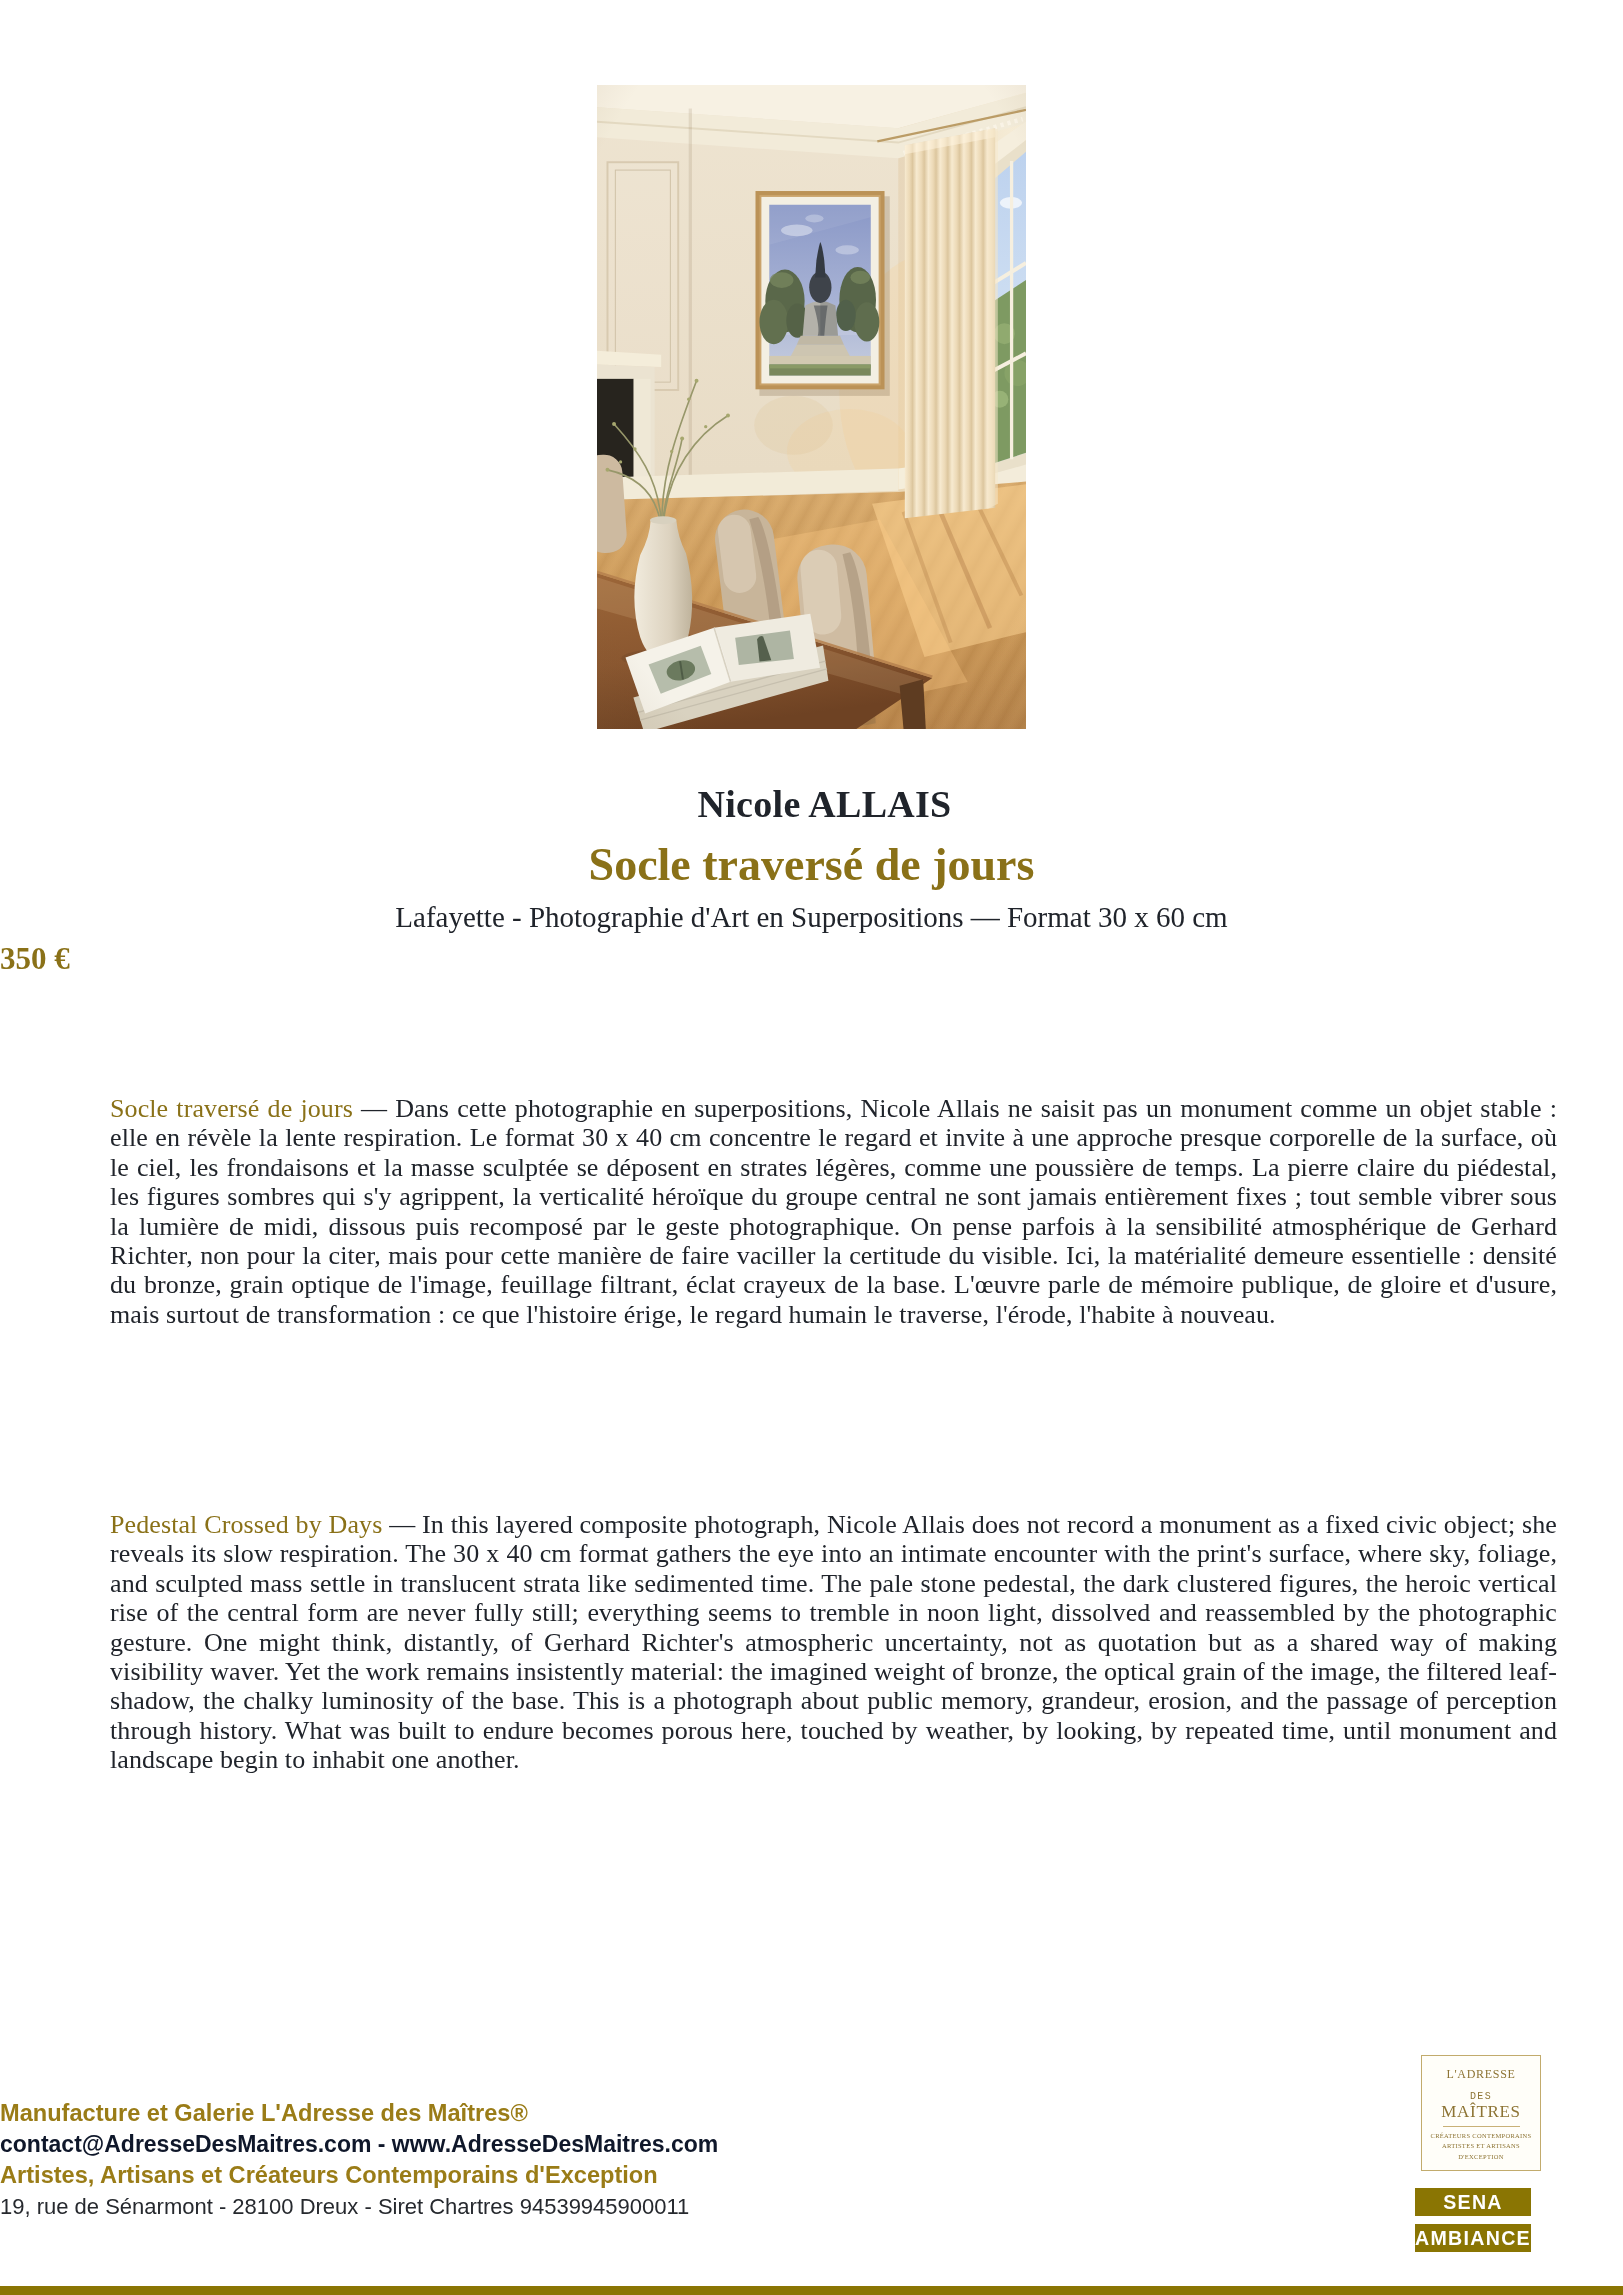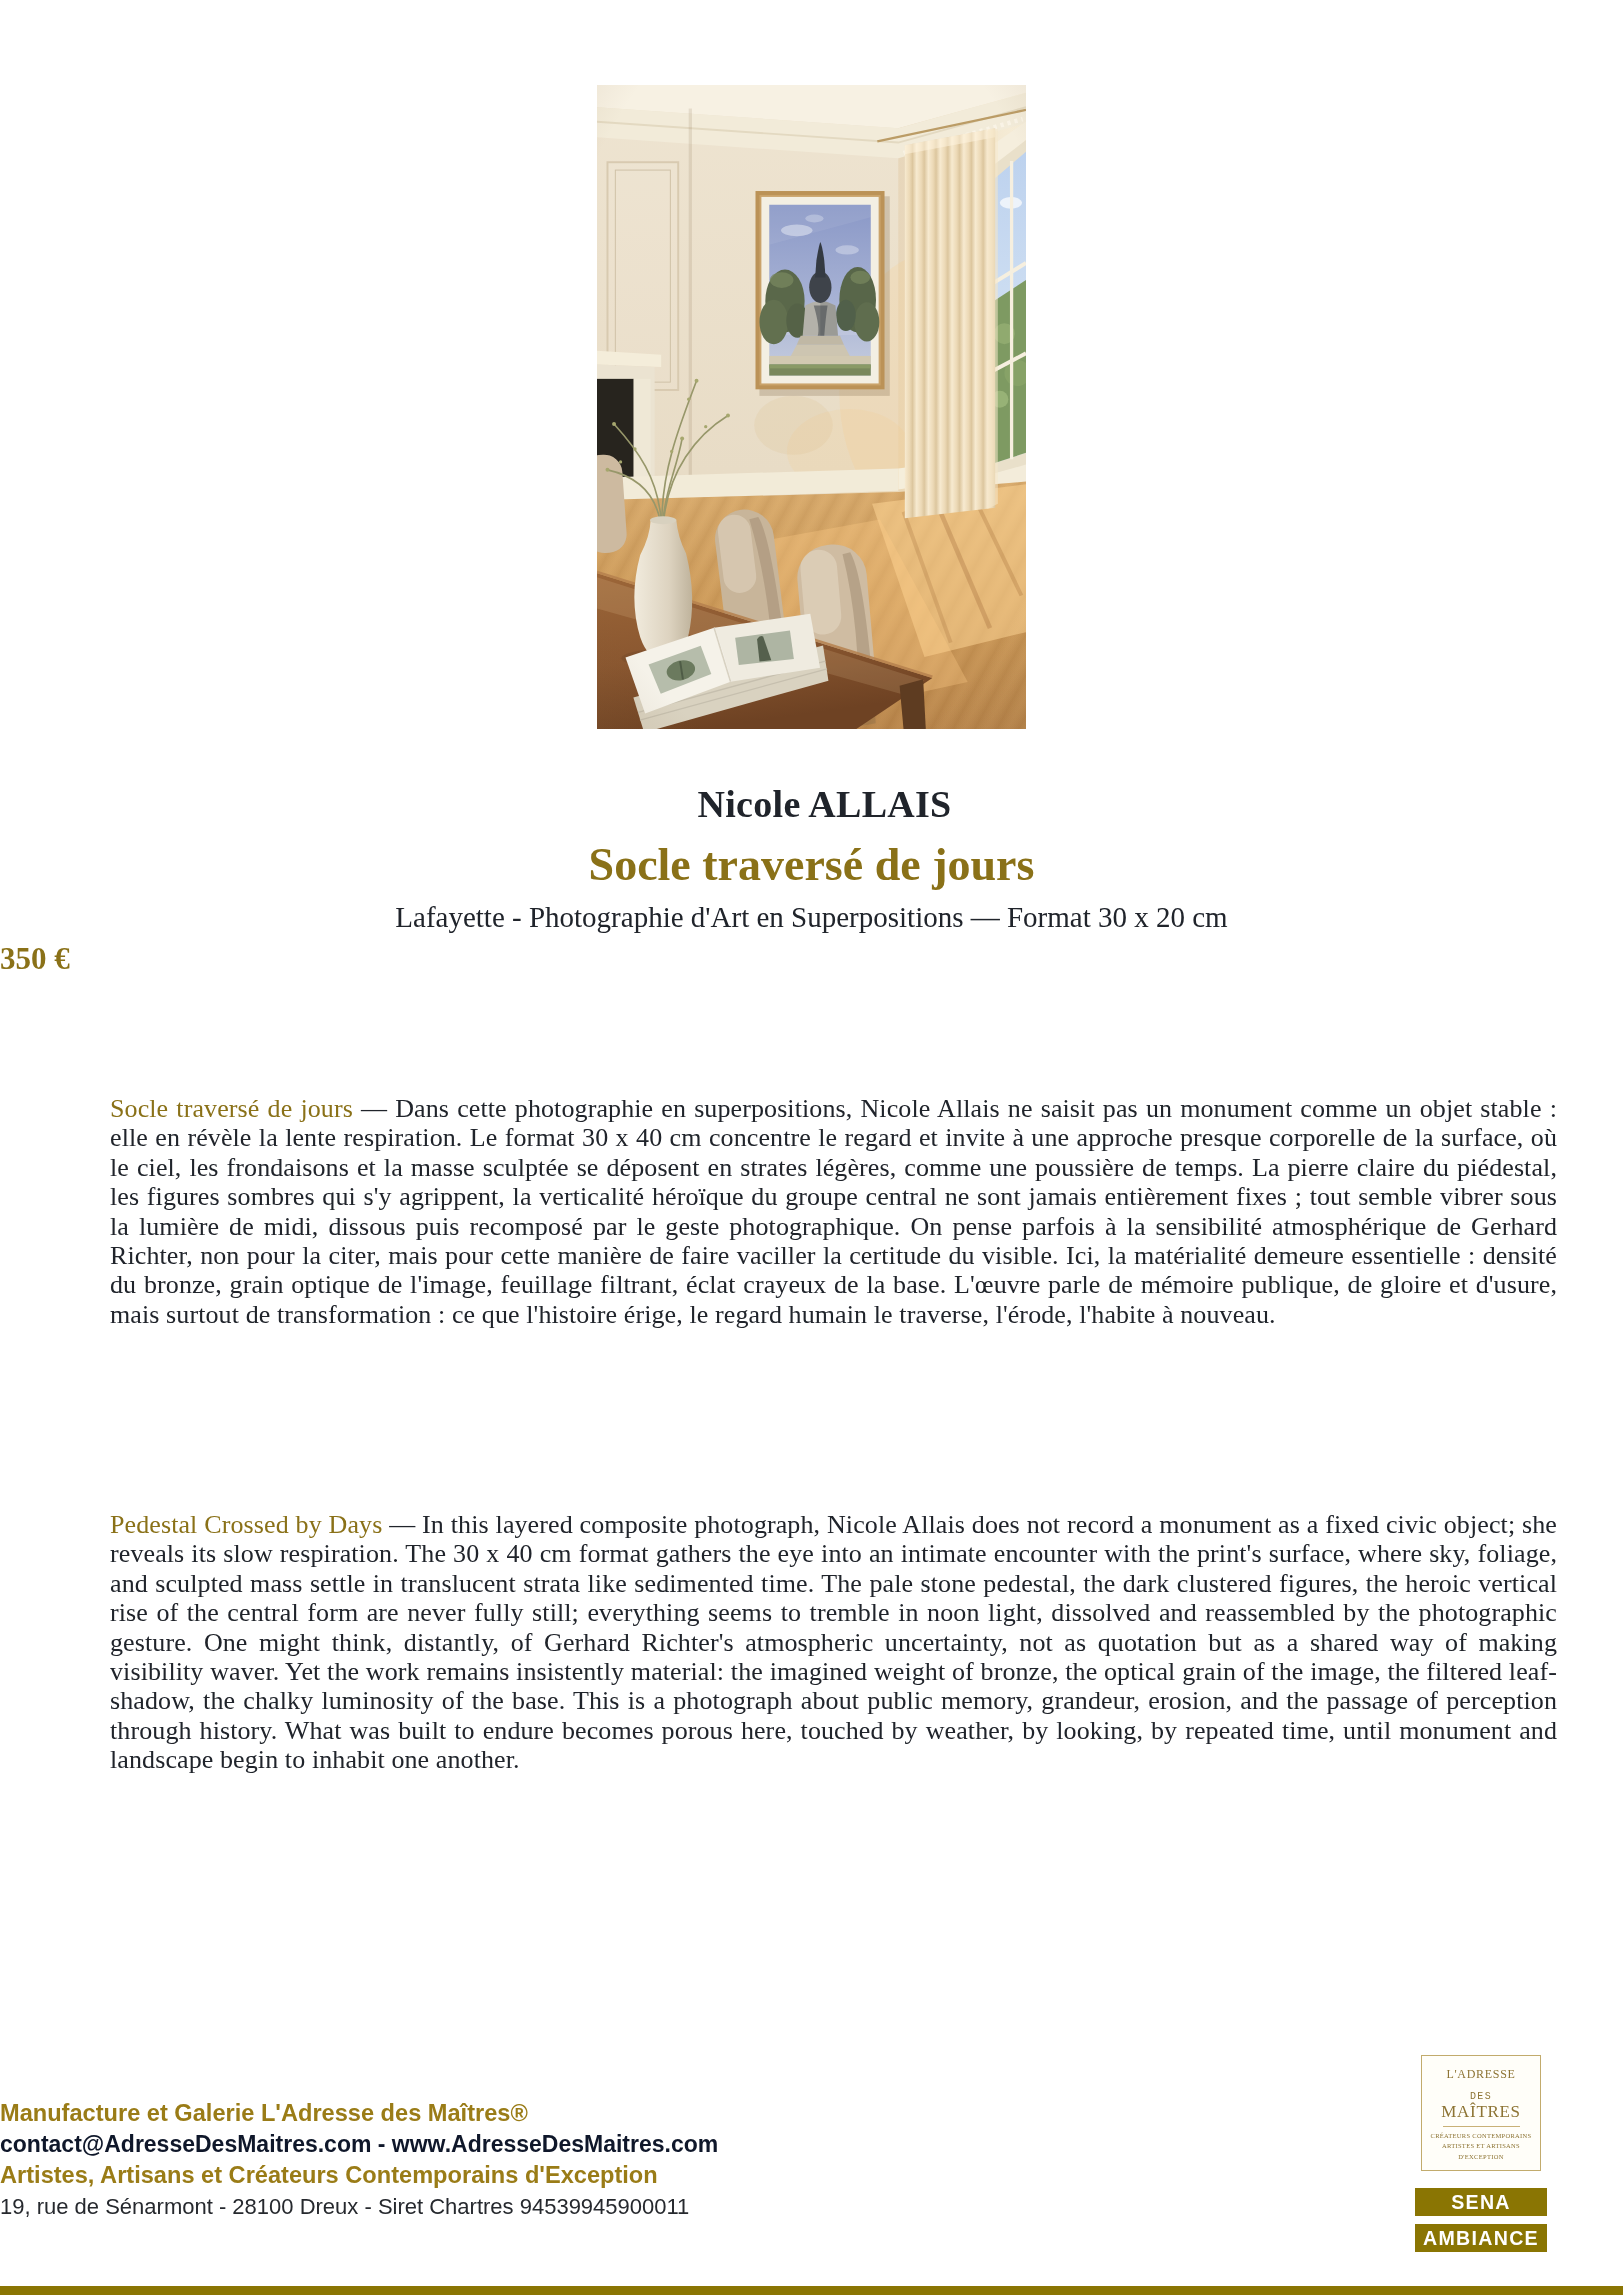--- a/index.html
+++ b/index.html
@@ -62,21 +62,21 @@
     background: #fffef9; border: 1.3px solid #c2ab6d;
     text-align: center; color: #8d7434;
     font-family: "Liberation Serif", serif;
   }
   .logo-l1 { font-size: 12px; letter-spacing: 0.7px; margin-top: 8.5px; line-height: 19.6px; }
   .logo-l2 { font-size: 10px; letter-spacing: 1.3px; line-height: 8.5px; margin-top: 9px; font-family: Liberation Mono, monospace; }
   .logo-l3 { font-size: 17px; letter-spacing: 0.7px; line-height: 19.6px; }
   .logo-rule { width: 77px; border-top: 1.3px solid #c9b177; margin: 4.6px auto 3.9px auto; }
   .logo-s { font-size: 6.5px; line-height: 10.5px; letter-spacing: 0.3px; }
   .badge {
-    position: absolute; left: 1415px; width: 132px; height: 28px;
+    position: absolute; left: 1415px; width: 116px; height: 28px;
     background: #8a7503; color: #ffffff;
     font-family: "Liberation Sans", sans-serif;
     font-weight: bold; font-size: 19.6px; letter-spacing: 1.3px;
     text-align: center; line-height: 28px;
   }
   .badge-sena { top: 2188px; }
   .badge-ambiance { top: 2224px; text-align: center; }
   .bottom-bar {
     position: absolute; left: 0; top: 2286px; width: 1623px; height: 9.8px;
     background: #8a7503;
@@ -291,21 +291,21 @@
         <path d="M-8,-60 Q-4,-18 -2,26" stroke="#ffffff" stroke-width="3" opacity="0.5"></path>
         <path d="M-8,-60 L-2,26" stroke="#d8d2c2" stroke-width="2.5"></path>
       </g>
 
       <rect x="0" y="0" width="655" height="984" fill="url(#vignG)"></rect>
     </svg>
   </div>
 
   <div class="artist">Nicole ALLAIS</div>
   <div class="title">Socle traversé de jours</div>
-  <div class="subtitle">Lafayette - Photographie d'Art en Superpositions — Format 30 x 20 cm</div>
+  <div class="subtitle">Lafayette - Photographie d'Art en Superpositions — Format 30 x 60 cm</div>
   <div class="price">350 €</div>
 
   <p class="para para-fr">
     <span class="lead">Socle traversé de jours</span>
     <span>— Dans cette photographie en superpositions, Nicole Allais ne saisit pas un monument comme un objet stable : elle en révèle la lente respiration. Le format 30 x 40 cm concentre le regard et invite à une approche presque corporelle de la surface, où le ciel, les frondaisons et la masse sculptée se déposent en strates légères, comme une poussière de temps. La pierre claire du piédestal, les figures sombres qui s'y agrippent, la verticalité héroïque du groupe central ne sont jamais entièrement fixes ; tout semble vibrer sous la lumière de midi, dissous puis recomposé par le geste photographique. On pense parfois à la sensibilité atmosphérique de Gerhard Richter, non pour la citer, mais pour cette manière de faire vaciller la certitude du visible. Ici, la matérialité demeure essentielle : densité du bronze, grain optique de l'image, feuillage filtrant, éclat crayeux de la base. L'œuvre parle de mémoire publique, de gloire et d'usure, mais surtout de transformation : ce que l'histoire érige, le regard humain le traverse, l'érode, l'habite à nouveau.</span>
   </p>
   <p class="para para-en">
     <span class="lead">Pedestal Crossed by Days</span>
     <span>— In this layered composite photograph, Nicole Allais does not record a monument as a fixed civic object; she reveals its slow respiration. The 30 x 40 cm format gathers the eye into an intimate encounter with the print's surface, where sky, foliage, and sculpted mass settle in translucent strata like sedimented time. The pale stone pedestal, the dark clustered figures, the heroic vertical rise of the central form are never fully still; everything seems to tremble in noon light, dissolved and reassembled by the photographic gesture. One might think, distantly, of Gerhard Richter's atmospheric uncertainty, not as quotation but as a shared way of making visibility waver. Yet the work remains insistently material: the imagined weight of bronze, the optical grain of the image, the filtered leaf-shadow, the chalky luminosity of the base. This is a photograph about public memory, grandeur, erosion, and the passage of perception through history. What was built to endure becomes porous here, touched by weather, by looking, by repeated time, until monument and landscape begin to inhabit one another.</span>
   </p>

